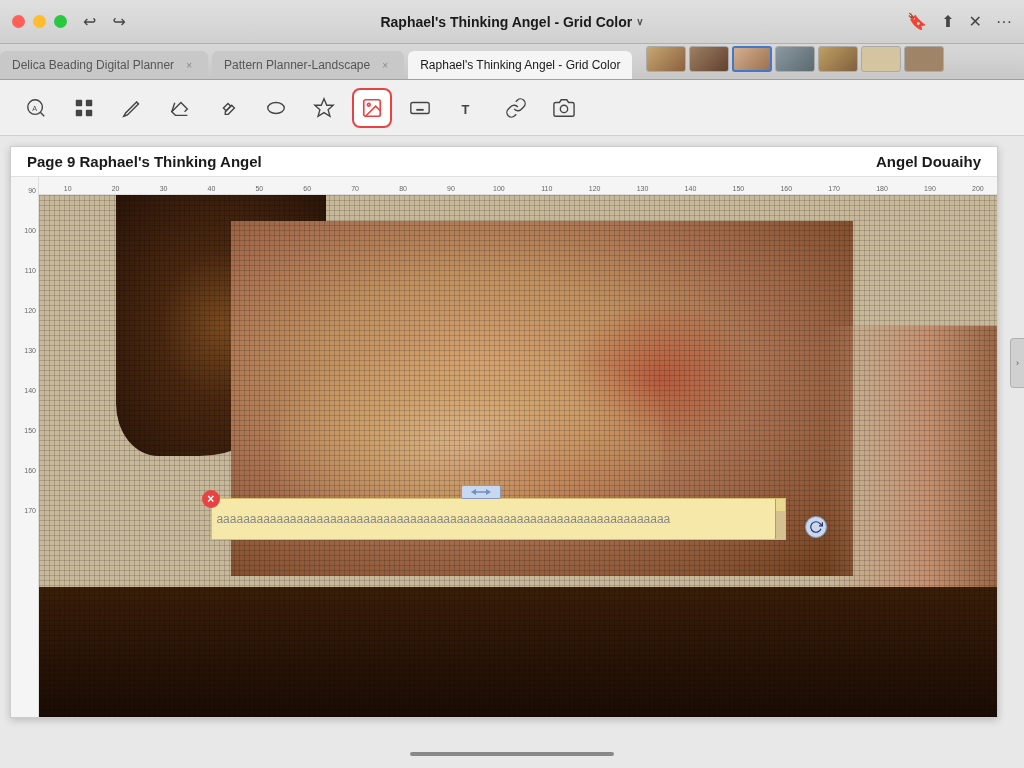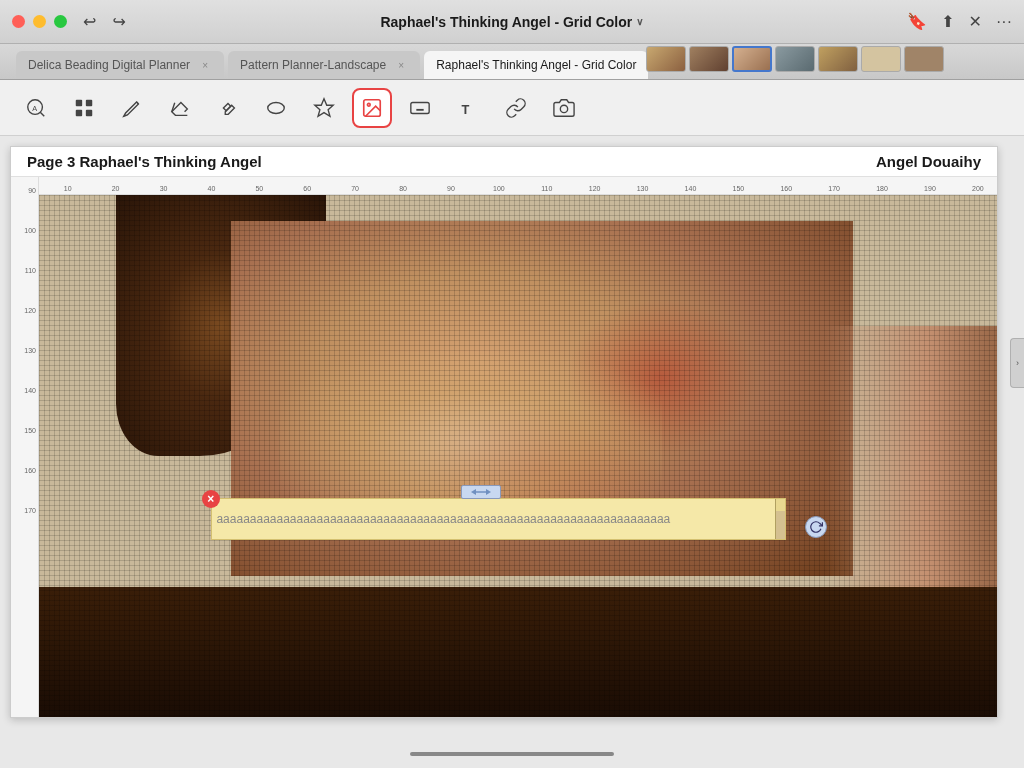--- a/index.html
+++ b/index.html
@@ -68,21 +68,21 @@
       color: #444;
       cursor: pointer;
     }
 
     
     .tab-bar {
       height: 36px;
       background: linear-gradient(to bottom, #d8d8d8, #c8c8c8);
       display: flex;
       align-items: flex-end;
-      padding: 0 16px;
+      padding: 0 0;
       border-bottom: 1px solid #a0a0a0;
     }
     .tab {
       height: 28px;
       padding: 0 12px;
       display: flex;
       align-items: center;
       gap: 8px;
       font-size: 12px;
       border-radius: 6px 6px 0 0;
@@ -524,21 +524,21 @@
       <circle cx="12" cy="13" r="4"></circle>
     </svg>
   </button>
 </div>
 
 <div class="content-area">
 
   <div class="page">
 
     <div class="page-header">
-      <span>Page 3  Raphael's Thinking Angel</span>
+      <span>Page 9  Raphael's Thinking Angel</span>
       <span>Angel Douaihy</span>
     </div>
 
     <div class="ruler-area">
 
       <div class="ruler-left">
         <div class="ruler-left-mark" style="top:10px;">90</div>
         <div class="ruler-left-mark" style="top:50px;">100</div>
         <div class="ruler-left-mark" style="top:90px;">110</div>
         <div class="ruler-left-mark" style="top:130px;">120</div>

